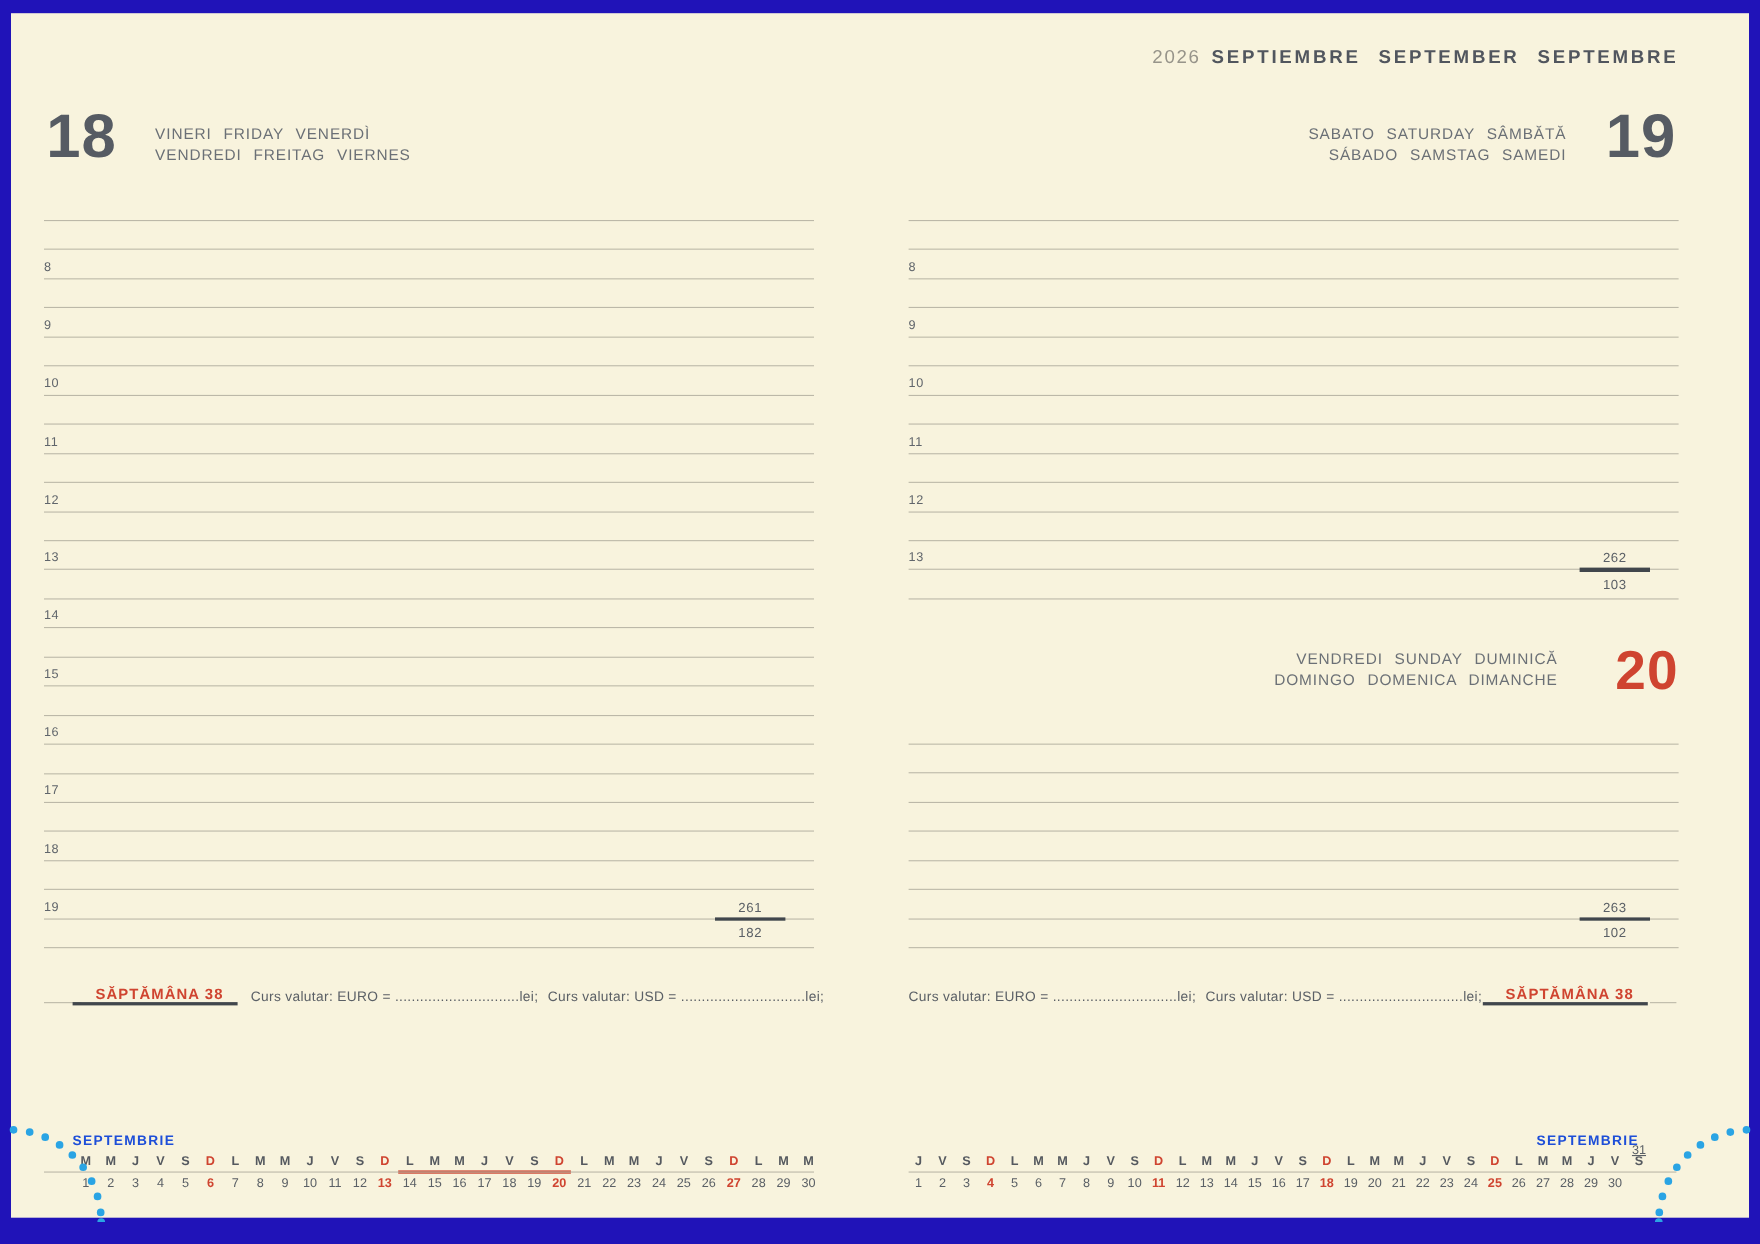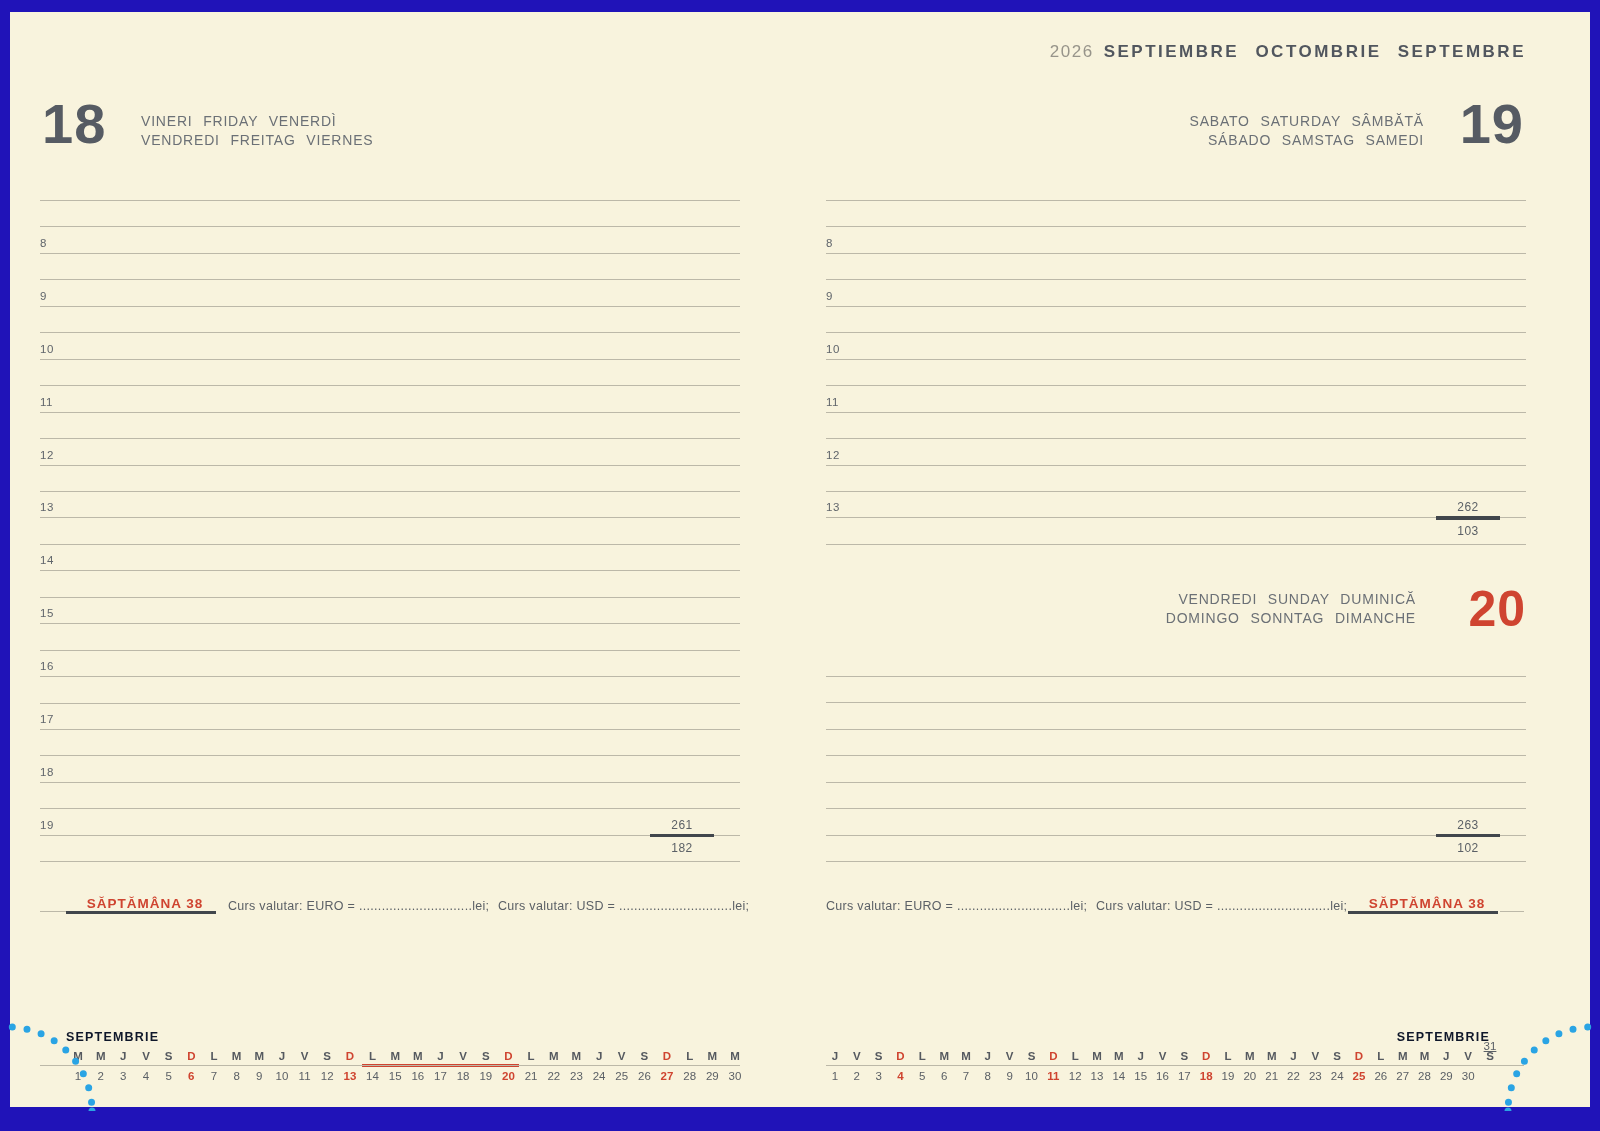--- a/index.html
+++ b/index.html
@@ -46,57 +46,57 @@
   .thinline{position:absolute;height:1px;background:#bcb8a8;}
   .week-label{
     position:absolute;width:146px;text-align:center;font-size:13.5px;
     font-weight:bold;color:#cf4430;letter-spacing:1px;white-space:nowrap;
   }
   .week-underline{position:absolute;height:3px;background:#41464c;}
   .currency{position:absolute;font-size:12.5px;color:#5b6066;letter-spacing:0.3px;white-space:nowrap;}
 
   
   .cal-month{
-    position:absolute;font-size:12.5px;font-weight:bold;color:#0f172a;
+    position:absolute;font-size:12.5px;font-weight:bold;color:#1d4ed8;
     letter-spacing:1.2px;white-space:nowrap;
   }
   .cal-letter{position:absolute;width:22px;text-align:center;font-size:11.5px;font-weight:bold;color:#55595f;}
   .cal-num{position:absolute;width:22px;text-align:center;font-size:11.5px;color:#5b6066;}
   .red{color:#cf4430;}
   .cal-rule{position:absolute;height:1px;background:#bcb8a8;}
   .cal-highlight{position:absolute;height:2.5px;background:#cf4430;}
 
   .corner-dots{position:absolute;bottom:-4px;}
   .corner-dots.left{left:-2px;}
   .corner-dots.right{right:-2px;transform:scaleX(-1);}
 </style>
 </head>
 <body>
 
 <div class="sheet">
 
   <div class="month-header mh-right">
-    <span class="year">2026</span><span>SEPTIEMBRE OCTOMBRIE SEPTEMBRE</span>
+    <span class="year">2026</span><span>SEPTIEMBRE SEPTEMBER SEPTEMBRE</span>
   </div>
 
   <div class="day-numeral" style="left:32px;top:84px;">18</div>
   <div class="day-names right" style="right:166px;top:100px;">
     <div>SABATO SATURDAY SÂMBĂTĂ</div>
     <div>SÁBADO SAMSTAG SAMEDI</div>
   </div>
 
   <div class="day-names" style="left:131px;top:100px;">
     <div>VINERI FRIDAY VENERDÌ</div>
     <div>VENDREDI FREITAG VIERNES</div>
   </div>
   <div class="day-numeral" style="right:66px;top:84px;">19</div>
 
   <div class="day-names right" style="right:174px;top:578px;">
     <div>VENDREDI SUNDAY DUMINICĂ</div>
-    <div>DOMINGO SONNTAG DIMANCHE</div>
+    <div>DOMINGO DOMENICA DIMANCHE</div>
   </div>
   <div class="day-numeral red" style="right:64px;top:572px;font-size:50px;">20</div>
 
   <div class="grid" id="grid-left" style="left:30px;top:188px;">
       <div class="hline" style="top: 0px;"></div>
       <div class="hline" style="top: 26.4px;"></div>
       <div class="hline" style="top: 52.9px;"></div>
       <div class="hline" style="top: 79.3px;"></div>
       <div class="hline" style="top: 105.8px;"></div>
       <div class="hline" style="top: 132.3px;"></div>

